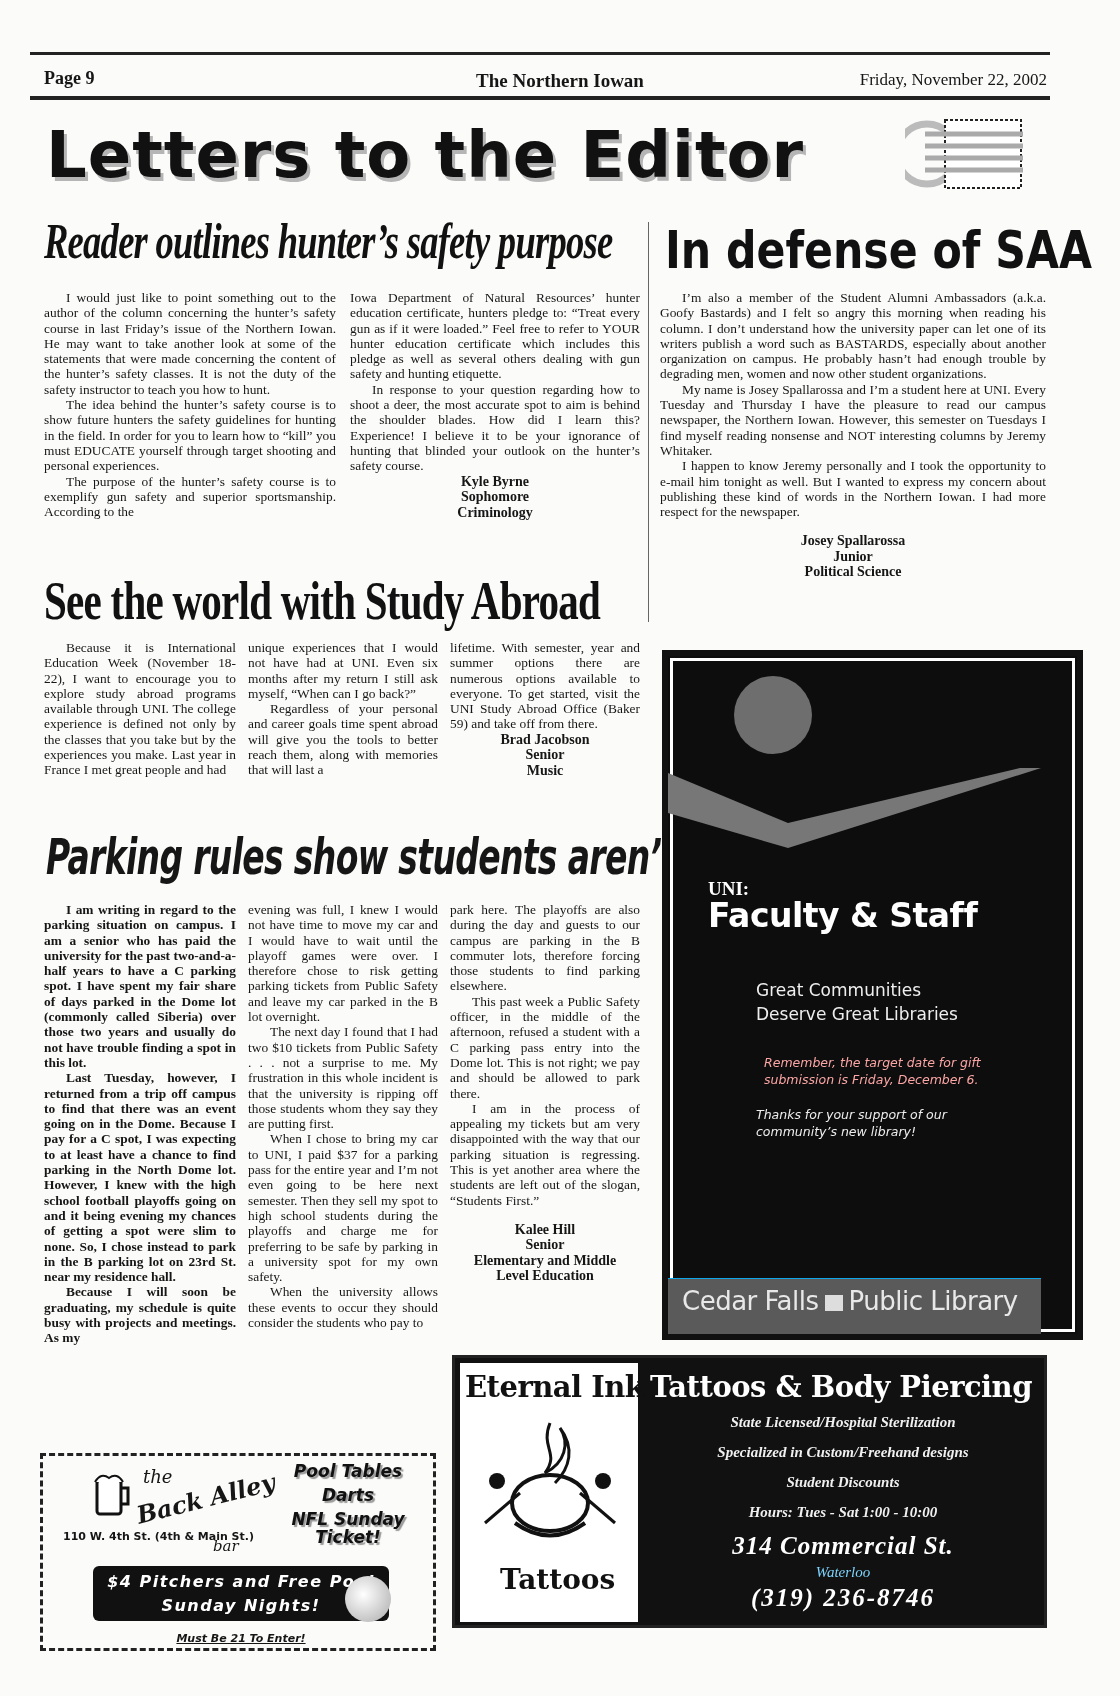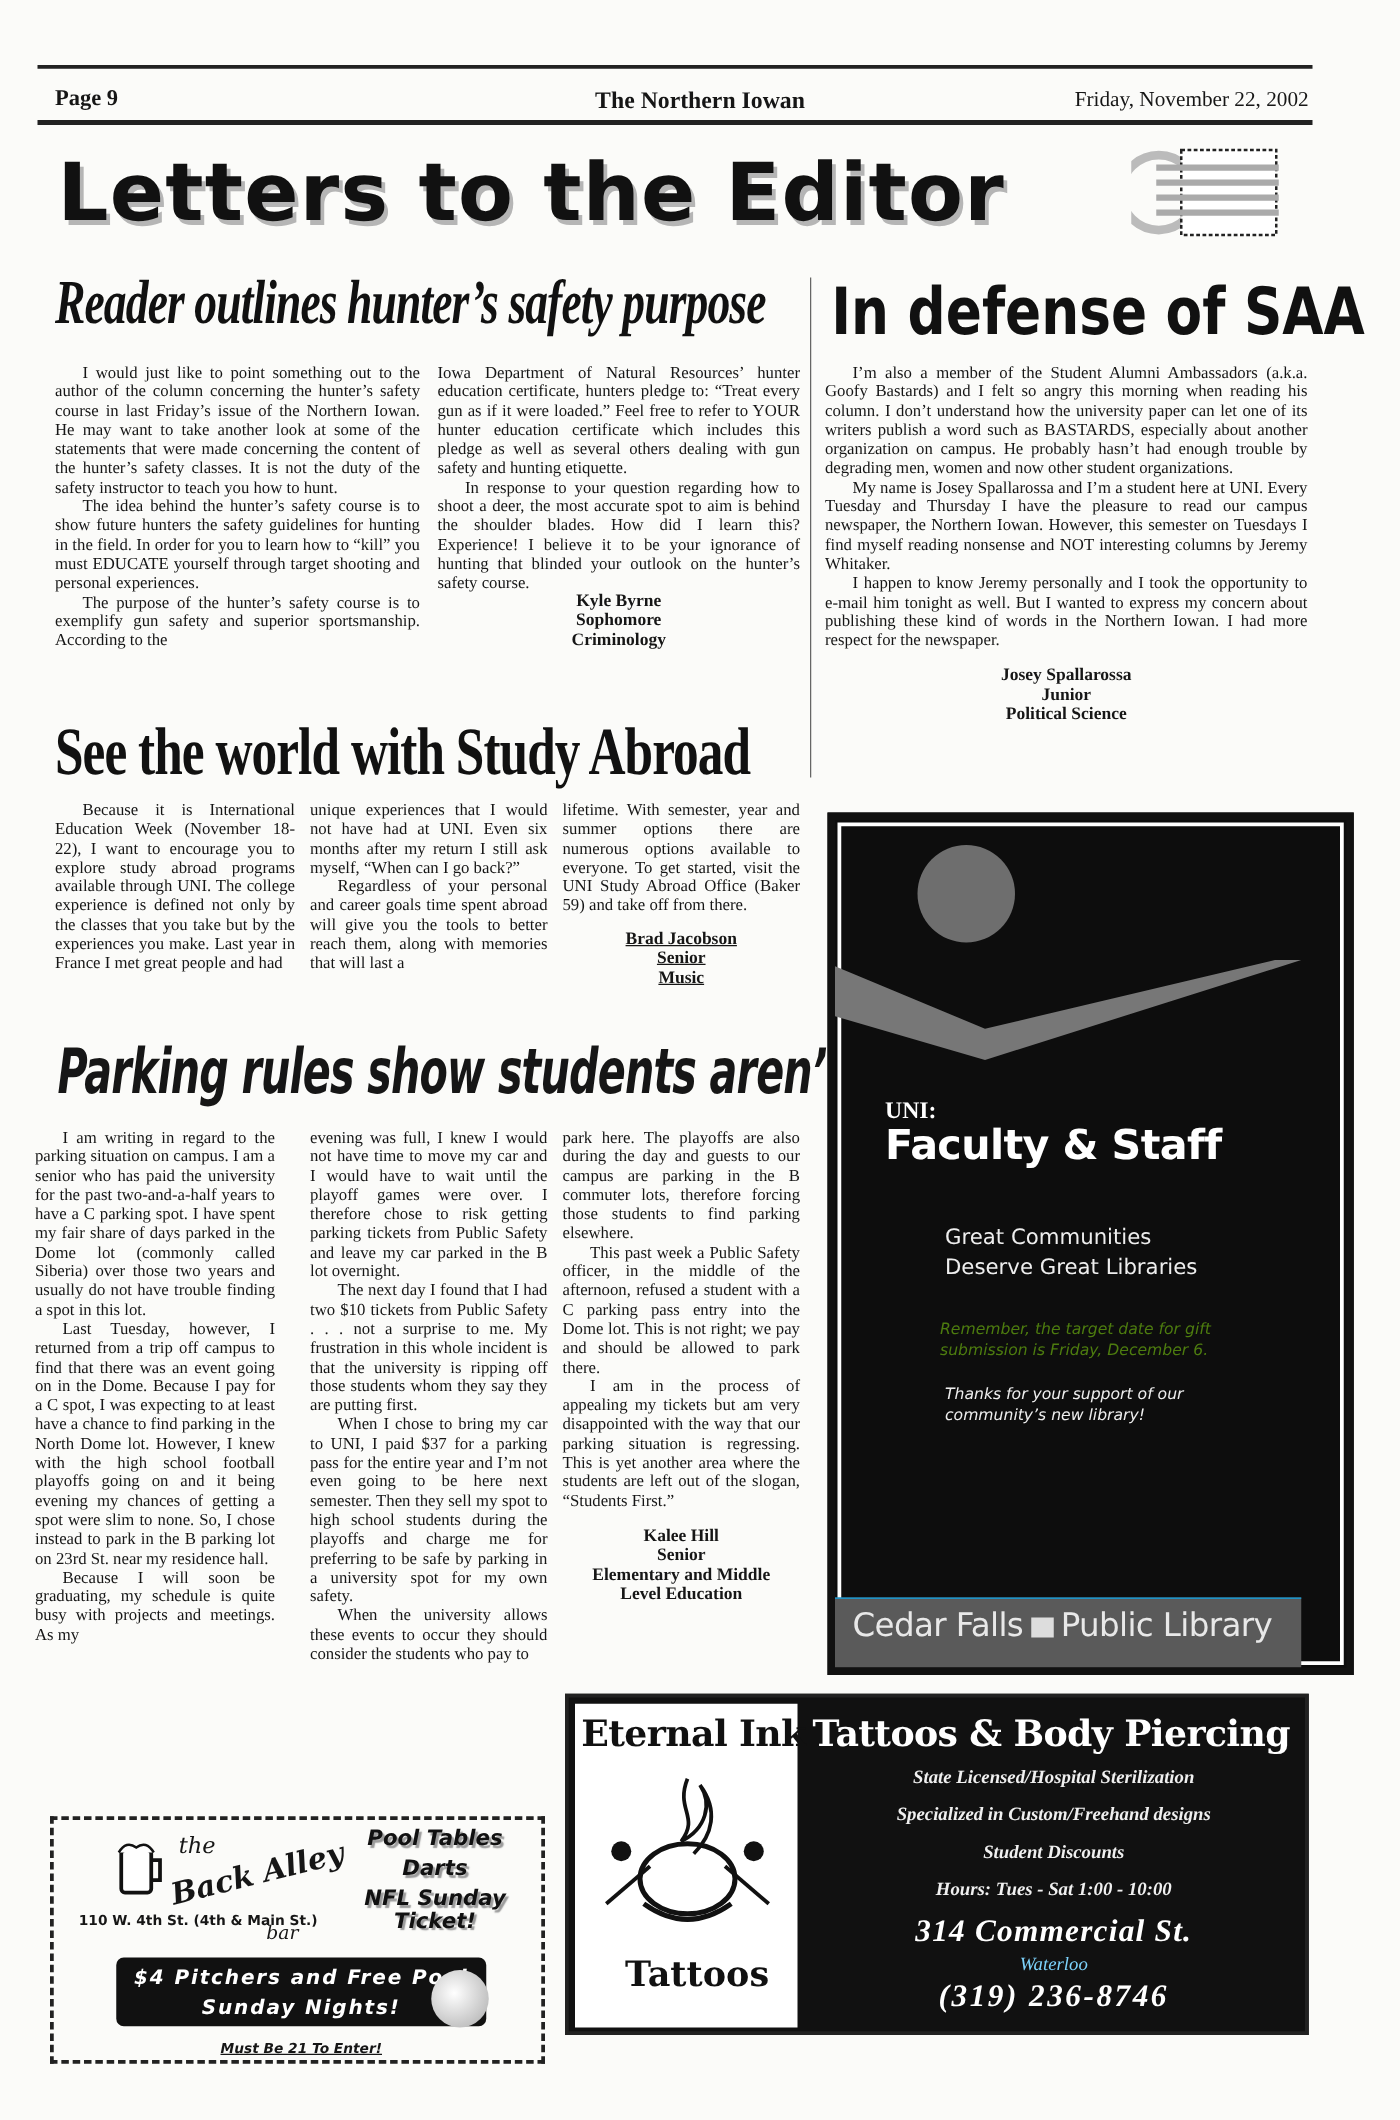--- a/index.html
+++ b/index.html
@@ -31,21 +31,21 @@
   .h-study { left: 44px; top: 570px; font-size: 54px; transform: scaleX(0.76); transform-origin: left top; white-space: nowrap; letter-spacing: -1px; }
   .h-parking { left: 46px; top: 828px; font: italic bold 50px "DejaVu Sans", sans-serif; transform: scaleX(0.66); transform-origin: left top; white-space: nowrap; letter-spacing: -1px; }
 
   
   .lib-ad { left: 662px; top: 650px; width: 421px; height: 690px; background: #0d0d0d; border: 6px solid #111; outline: 3px solid #fff; outline-offset: -11px; overflow: hidden; }
   .lib-moon { left: 66px; top: 20px; width: 78px; height: 78px; border-radius: 50%; background: #6e6e6e; }
   .lib-chev { left: 0; top: 112px; width: 373px; height: 80px; }
   .lib-uni { left: 40px; top: 222px; color: #fff; font: bold 19px "Liberation Serif", serif; }
   .lib-fac { left: 40px; top: 240px; color: #fff; font: bold 33px "DejaVu Sans", sans-serif; letter-spacing: -0.5px; }
   .lib-great { left: 88px; top: 322px; color: #eee; font: 17px "DejaVu Sans", sans-serif; line-height: 24px; }
-  .lib-remember { left: 84px; top: 398px; color: #4d7c0f; font: italic 12.5px "DejaVu Sans", sans-serif; line-height: 17px; }
+  .lib-remember { left: 96px; top: 398px; color: #fca5a5; font: italic 12.5px "DejaVu Sans", sans-serif; line-height: 17px; }
   .lib-thanks { left: 88px; top: 450px; color: #eee; font: italic 12.5px "DejaVu Sans", sans-serif; line-height: 17px; }
   .lib-bar { left: 0; top: 622px; width: 373px; height: 56px; background: #5a5a5a; border-top: 1px solid #0ea5e9; }
   .lib-bar-text { left: 14px; top: 7px; color: #e8e8e8; font: 26px "DejaVu Sans", sans-serif; white-space: nowrap; letter-spacing: -0.5px; }
   .lib-book { display: inline-block; width: 18px; height: 16px; background: #ddd; margin: 0 6px; vertical-align: -1px; }
 
   
   .tat-ad { left: 452px; top: 1355px; width: 595px; height: 273px; background: #111; border: 3px solid #222; }
   .tat-white { left: 5px; top: 5px; width: 178px; height: 259px; background: #fff; }
   .tat-eternal { left: 10px; top: 12px; font: bold 29px "DejaVu Serif", serif; color: #111; white-space: nowrap; letter-spacing: -0.5px; }
   .tat-tattoos-l { left: 45px; top: 205px; font: bold 28px "DejaVu Serif", serif; color: #111; }
@@ -118,29 +118,29 @@
 <div class="abs headline-serif h-study">See the world with Study Abroad</div>
 <div class="abs col" style="left:44px; top:640px; width:192px;">
   <p>Because it is International Education Week (November 18-22), I want to encourage you to explore study abroad programs available through UNI. The college experience is defined not only by the classes that you take but by the experiences you make. Last year in France I met great people and had</p>
 </div>
 <div class="abs col" style="left:248px; top:640px; width:190px;">
   <p class="noindent">unique experiences that I would not have had at UNI. Even six months after my return I still ask myself, “When can I go back?”</p>
   <p>Regardless of your personal and career goals time spent abroad will give you the tools to better reach them, along with memories that will last a</p>
 </div>
 <div class="abs col" style="left:450px; top:640px; width:190px;">
   <p class="noindent">lifetime. With semester, year and summer options there are numerous options available to everyone. To get started, visit the UNI Study Abroad Office (Baker 59) and take off from there.</p>
-  <div class="sig" style="margin-top:12px;text-decoration:underline;">
+  <div class="sig" style="margin-top:0;">
     <div>Brad Jacobson</div>
     <div>Senior</div>
     <div>Music</div>
   </div>
 </div>
 
 <div class="abs h-parking">Parking rules show students aren’t first</div>
-<div class="abs col" style="left:28px; top:902px; width:192px;">
+<div class="abs col" style="left:44px; top:902px; width:192px;font-weight:bold;">
   <p>I am writing in regard to the parking situation on campus. I am a senior who has paid the university for the past two-and-a-half years to have a C parking spot. I have spent my fair share of days parked in the Dome lot (commonly called Siberia) over those two years and usually do not have trouble finding a spot in this lot.</p>
   <p>Last Tuesday, however, I returned from a trip off campus to find that there was an event going on in the Dome. Because I pay for a C spot, I was expecting to at least have a chance to find parking in the North Dome lot. However, I knew with the high school football playoffs going on and it being evening my chances of getting a spot were slim to none. So, I chose instead to park in the B parking lot on 23rd St. near my residence hall.</p>
   <p>Because I will soon be graduating, my schedule is quite busy with projects and meetings. As my</p>
 </div>
 <div class="abs col" style="left:248px; top:902px; width:190px;">
   <p class="noindent">evening was full, I knew I would not have time to move my car and I would have to wait until the playoff games were over. I therefore chose to risk getting parking tickets from Public Safety and leave my car parked in the B lot overnight.</p>
   <p>The next day I found that I had two $10 tickets from Public Safety . . . not a surprise to me. My frustration in this whole incident is that the university is ripping off those students whom they say they are putting first.</p>
   <p>When I chose to bring my car to UNI, I paid $37 for a parking pass for the entire year and I’m not even going to be here next semester. Then they sell my spot to high school students during the playoffs and charge me for preferring to be safe by parking in a university spot for my own safety.</p>
   <p>When the university allows these events to occur they should consider the students who pay to</p>
 </div>

